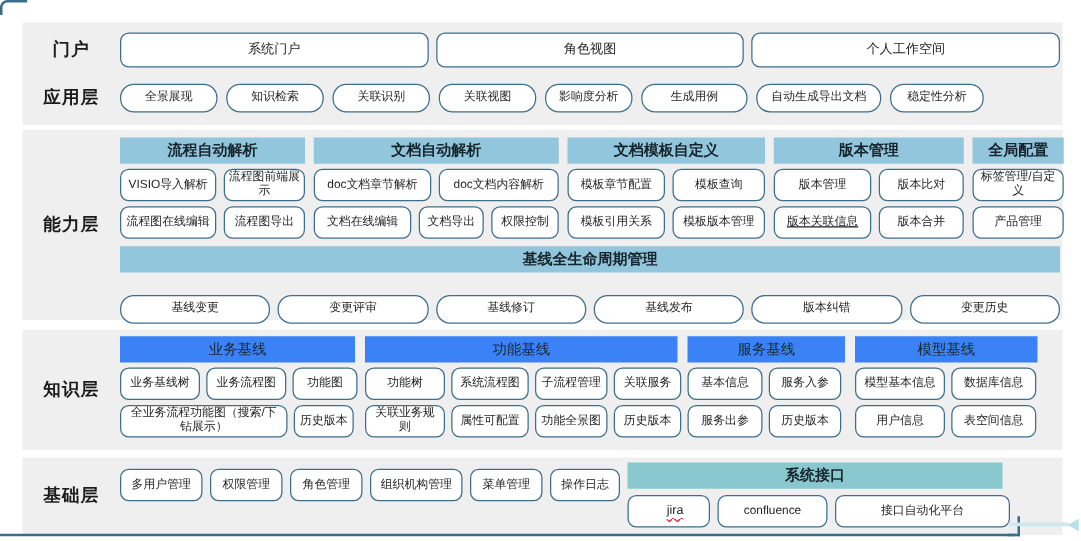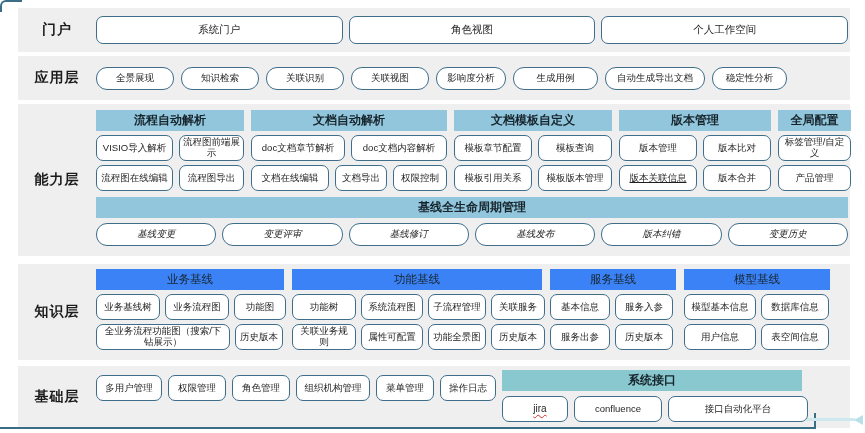--- a/index.html
+++ b/index.html
@@ -86,21 +86,21 @@
     font-weight: bold;
     color: #16242c;
     box-sizing: border-box;
     height: 21px;
   }
   .ghead.blue  { background: #92c6dc; }
   .ghead.gray  { background: #3b82f6; font-weight: normal; font-size: 11.5px; }
   .ghead.teal  { background: #8ac8cf; }
 
   
-  #portal { top: 8px; height: 44px; }
+  #portal { top: 18px; height: 44px; }
   #portal .layer-body { padding-right: 2px; }
   #portal .row > .pill { flex: 1 1 0; height: 28px; font-size: 10.5px; }
 
   
   #applayer { top: 56px; height: 44px; }
   #applayer .layer-body { padding-right: 10px; }
   #applayer .row { gap: 7px; }
 
   
   #caplayer { top: 104px; height: 152px; }
@@ -245,21 +245,21 @@
             <div class="row sub">
               <div class="pill tall" style="width: 73px; flex: 0 0 73px;">标签管理/自定义</div>
             </div>
             <div class="row sub">
               <div class="pill tall" style="width: 73px; flex: 0 0 73px;">产品管理</div>
             </div>
           </div>
         </div>
       <div style="margin-top:6px;">
         <div class="ghead blue" style="width:752px;">基线全生命周期管理</div>
-        <div class="row" id="cap-band-row" style="margin-top:5px;width:752px;font-style:italic;">
+        <div class="row" id="cap-band-row" style="margin-top:18px;width:752px;">
             <div class="pill mid" style="flex: 1 1 0px;">基线变更</div>
             <div class="pill mid" style="flex: 1 1 0px;">变更评审</div>
             <div class="pill mid" style="flex: 1 1 0px;">基线修订</div>
             <div class="pill mid" style="flex: 1 1 0px;">基线发布</div>
             <div class="pill mid" style="flex: 1 1 0px;">版本纠错</div>
             <div class="pill mid" style="flex: 1 1 0px;">变更历史</div>
           </div>
       </div>
     </div>
   </div>

